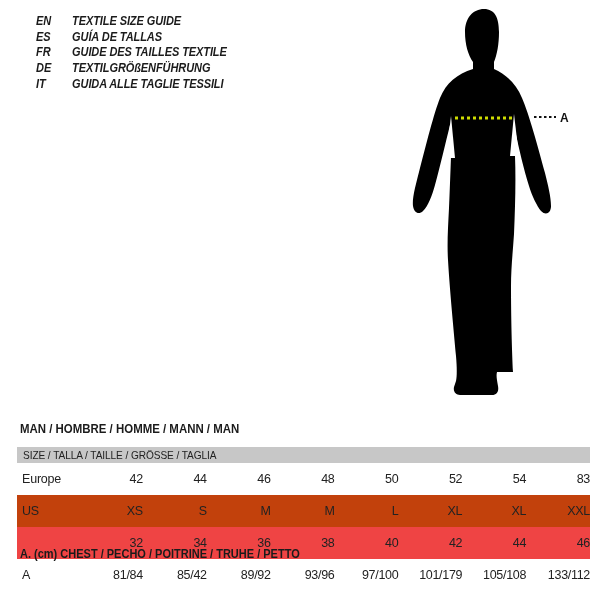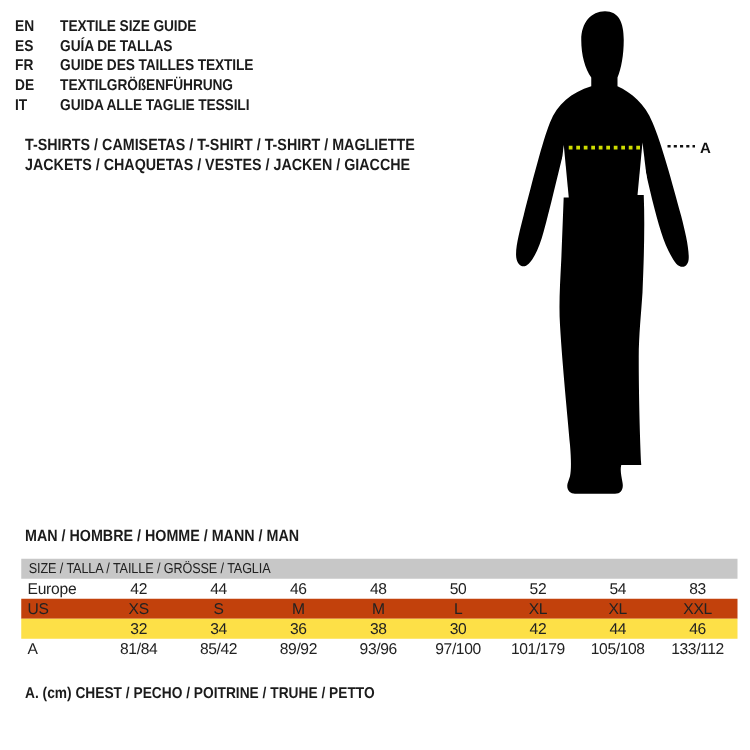--- a/index.html
+++ b/index.html
@@ -3,43 +3,43 @@
 <meta charset="utf-8">
 <style>
   html,body { margin:0; padding:0; }
   .page {
     position:relative; width:600px; height:600px; background:#ffffff;
     font-family:"Liberation Sans", sans-serif; color:#1b1b1b; overflow:hidden;
   }
   .cond { display:inline-block; transform:scaleX(.88); transform-origin:0 50%; white-space:nowrap; letter-spacing:-0.1px; }
 
   
-  .lang-list { position:absolute; left:12px; top:13px; }
+  .lang-list { position:absolute; left:36px; top:13px;font-style:italic; }
   .lang-row { display:flex; height:15.7px; align-items:center; transform:scaleX(.88); transform-origin:0 50%; white-space:nowrap; }
   .lang-code { width:41px; font-weight:bold; font-size:12.5px; }
   .lang-label { font-weight:bold; font-size:12.5px; letter-spacing:-0.1px; }
 
   
   .categories { position:absolute; left:20px; top:108px; }
   .cat-line { font-weight:bold; font-size:13px; line-height:15.5px; transform:scaleX(.88); transform-origin:0 50%; white-space:nowrap; }
 
   
   .figure-wrap { position:absolute; left:398px; top:6px; width:180px; height:392px; }
   .figure-wrap svg { display:block; width:180px; height:392px; }
 
   
   .section-title { position:absolute; left:20px; top:421px; font-weight:bold; font-size:13px; transform:scaleX(.88); transform-origin:0 50%; white-space:nowrap; }
 
   
   .size-table { position:absolute; left:17px; top:447px; width:573px; }
   .table-header { background:#c7c7c7; height:16px; line-height:16px; padding-left:6px; font-size:11.5px; color:#222; }
-  .table-row { display:grid; grid-template-columns:62px repeat(8,1fr); height:16px; align-items:center; font-size:12.5px; color:#222; }
+  .table-row { display:grid; grid-template-columns:62px repeat(8,1fr); height:32px; align-items:center; font-size:12.5px; color:#222; }
   .table-row.shaded { background:#efefef; }
   .row-label { padding-left:5px; text-align:left; letter-spacing:-0.2px; }
-  .cell { text-align:center; letter-spacing:-0.3px; }
+  .cell { text-align:right; letter-spacing:-0.3px; }
 
   
   .footnote { position:absolute; left:20px; top:547px; font-weight:bold; font-size:12.5px; transform:scaleX(.88); transform-origin:0 50%; white-space:nowrap; }
 </style>
 </head>
 <body>
 
 <div class="page">
 
   <div class="lang-list" id="langList">
@@ -62,24 +62,20 @@
       <span class="lang-code">DE</span>
       <span class="lang-label">TEXTILGRÖßENFÜHRUNG</span>
     </div>
 
     <div class="lang-row">
       <span class="lang-code">IT</span>
       <span class="lang-label">GUIDA ALLE TAGLIE TESSILI</span>
     </div>
   </div>
 
-  <div class="categories">
-    <div class="cat-line">T-SHIRTS / CAMISETAS / T-SHIRT / T-SHIRT / MAGLIETTE</div>
-    <div class="cat-line">JACKETS / CHAQUETAS / VESTES / JACKEN / GIACCHE</div>
-  </div>
 
   <div class="figure-wrap">
     <svg viewBox="0 0 180 392" xmlns="http://www.w3.org/2000/svg">
       <path id="bodyPath" fill="#000000" d="
         M86,3
         C75,3 67,12 67,26
         C67,38 70,49 75,56
         L75,63
         C59,68 48,77 42,92
         C36,107 28,139 21,166
@@ -143,27 +139,27 @@
     <span class="cell">XS</span>
           <span class="cell">S</span>
           <span class="cell">M</span>
           <span class="cell">M</span>
           <span class="cell">L</span>
           <span class="cell">XL</span>
           <span class="cell">XL</span>
           <span class="cell">XXL</span>
         </div>
 
-    <div class="table-row shaded" style="background: #fde047;">
+    <div class="table-row shaded" style="background: #ef4444;">
       <span class="row-label"></span>
     <span class="cell">32</span>
           <span class="cell">34</span>
           <span class="cell">36</span>
           <span class="cell">38</span>
-          <span class="cell">30</span>
+          <span class="cell">40</span>
           <span class="cell">42</span>
           <span class="cell">44</span>
           <span class="cell">46</span>
         </div>
 
     <div class="table-row">
       <span class="row-label">A</span>
     <span class="cell">81/84</span>
           <span class="cell">85/42</span>
           <span class="cell">89/92</span>

